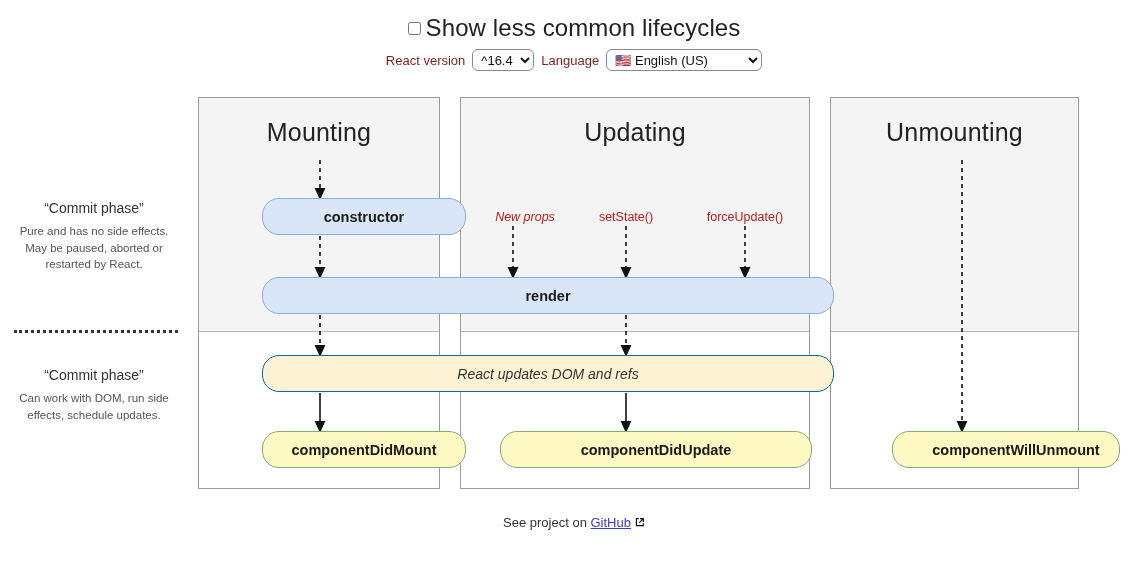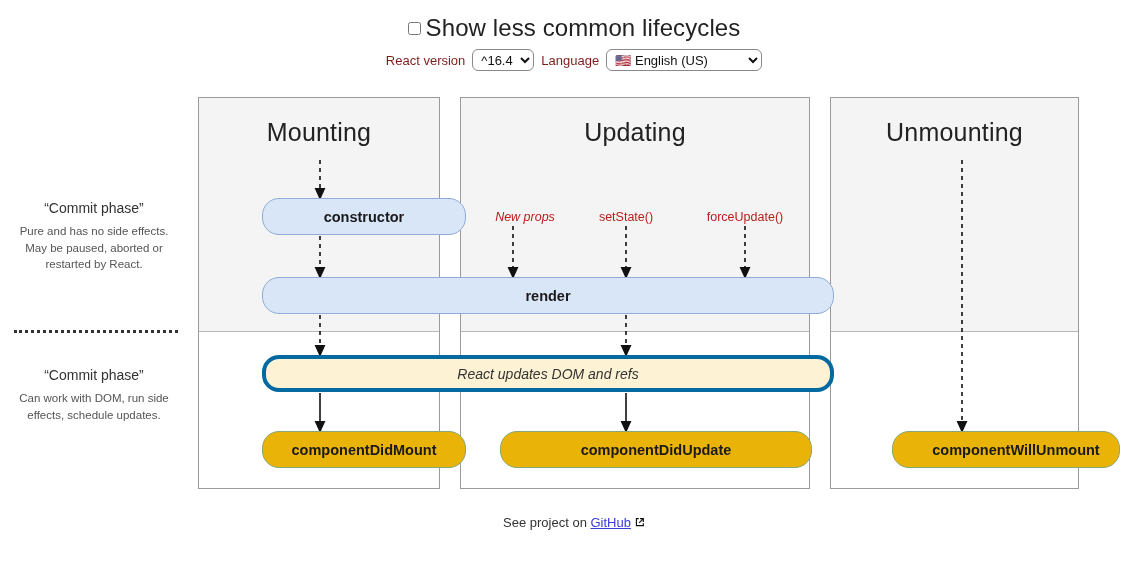--- a/index.html
+++ b/index.html
@@ -145,22 +145,22 @@
     align-items: center;
     justify-content: center;
     font-size: 14.5px;
     font-weight: bold;
     color: #1a1a1a;
     height: 37px;
     z-index: 3;
     margin-left: 44px;
   }
   .box.blue   { background: #d9e6f7; border: 1px solid #8fadd9; }
-  .box.yellow { background: #fdf2d4; border: 4px solid #0369a1; font-weight: normal; font-style: italic; font-size: 14px; color: #333; }
-  .box.green  { background: #eab308; border: 1px solid #87a877; }
+  .box.yellow { background: #fdf2d4; border: 1px solid #0369a1; font-weight: normal; font-style: italic; font-size: 14px; color: #333; }
+  .box.green  { background: #fef9c3; border: 1px solid #87a877; }
 
   #box-constructor          { left: 218px; top: 198px; width: 204px; }
   #box-render               { left: 218px; top: 277px; width: 572px; text-align: center; }
   #box-react-updates        { left: 218px; top: 355px; width: 572px; }
   #box-did-mount            { left: 218px; top: 431px; width: 204px; }
   #box-did-update           { left: 456px; top: 431px; width: 312px; }
   #box-will-unmount         { left: 848px; top: 431px; width: 228px; padding-left: 20px; }
 
   
   .trigger {

